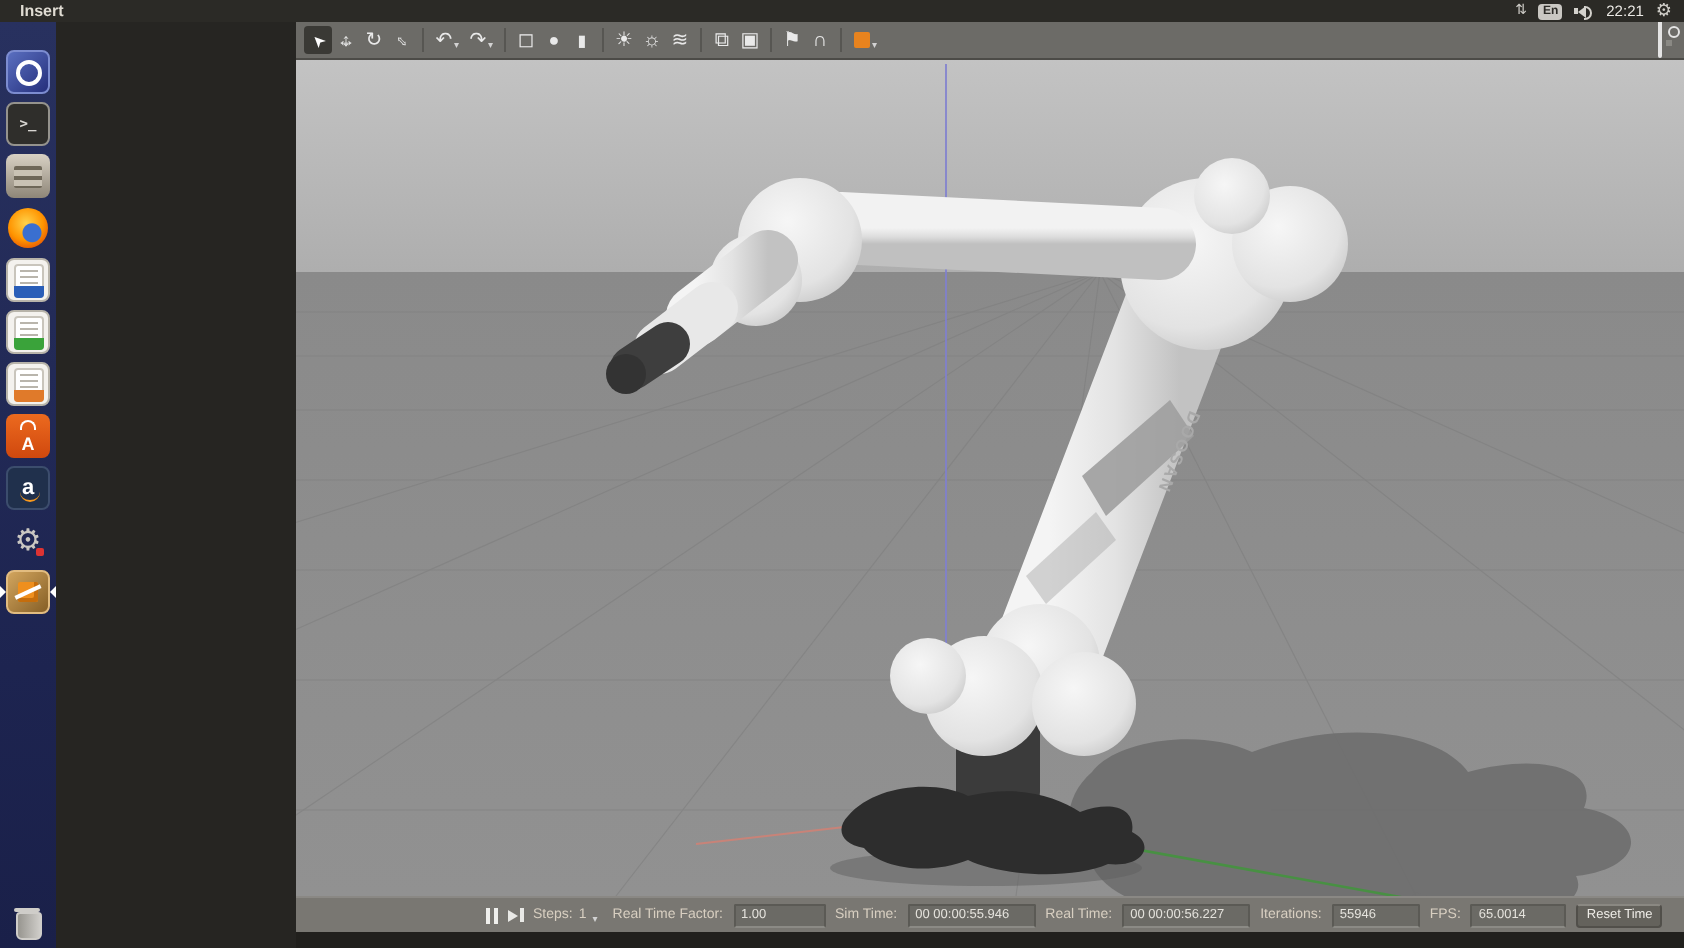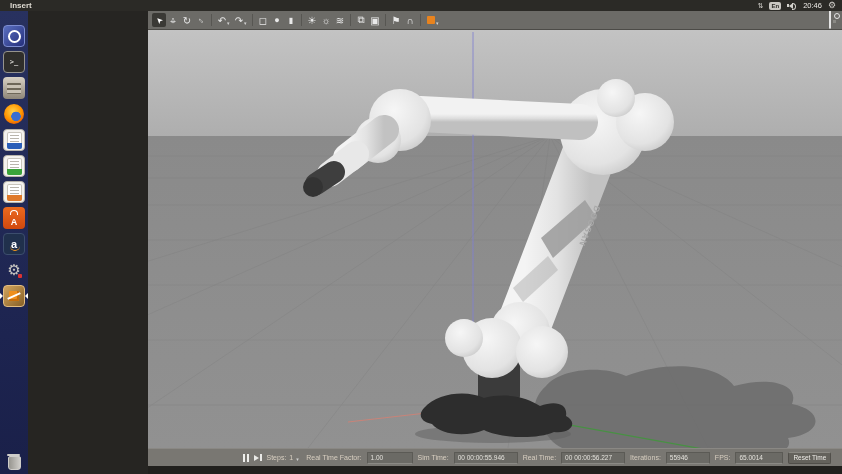--- a/index.html
+++ b/index.html
@@ -132,21 +132,21 @@
 <body>
 
 <div class="menubar">
   <span class="mb-title">Insert</span>
   <span class="mb-right">
     <span class="net-icon">⇅</span>
     <span class="en-badge">En</span>
     <span class="vol">
         <span class="wave"></span>
       </span>
-    <span class="clock">20:46</span>
+    <span class="clock">22:21</span>
     <span class="gear-glyph">⚙</span>
   </span>
 </div>
 
 <div class="dock">
   <div class="dock-item" style="top:13px">
     <div class="tile t-dash">
         <span class="ring"></span>
       </div>
   </div>

